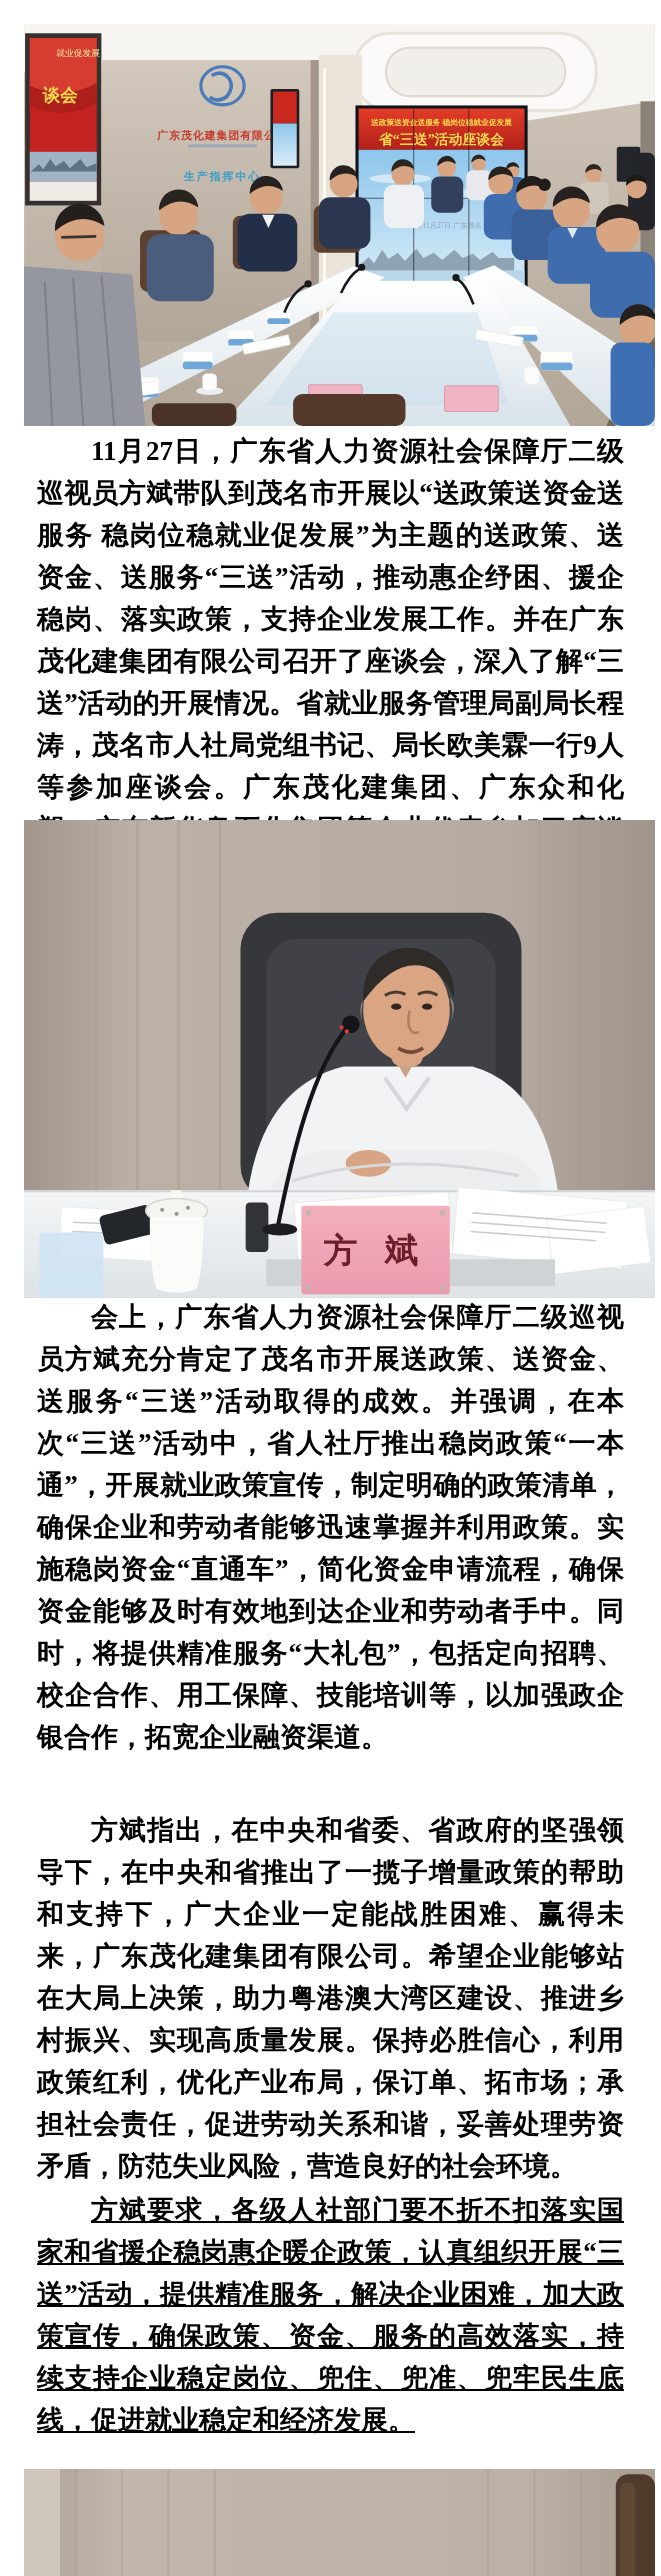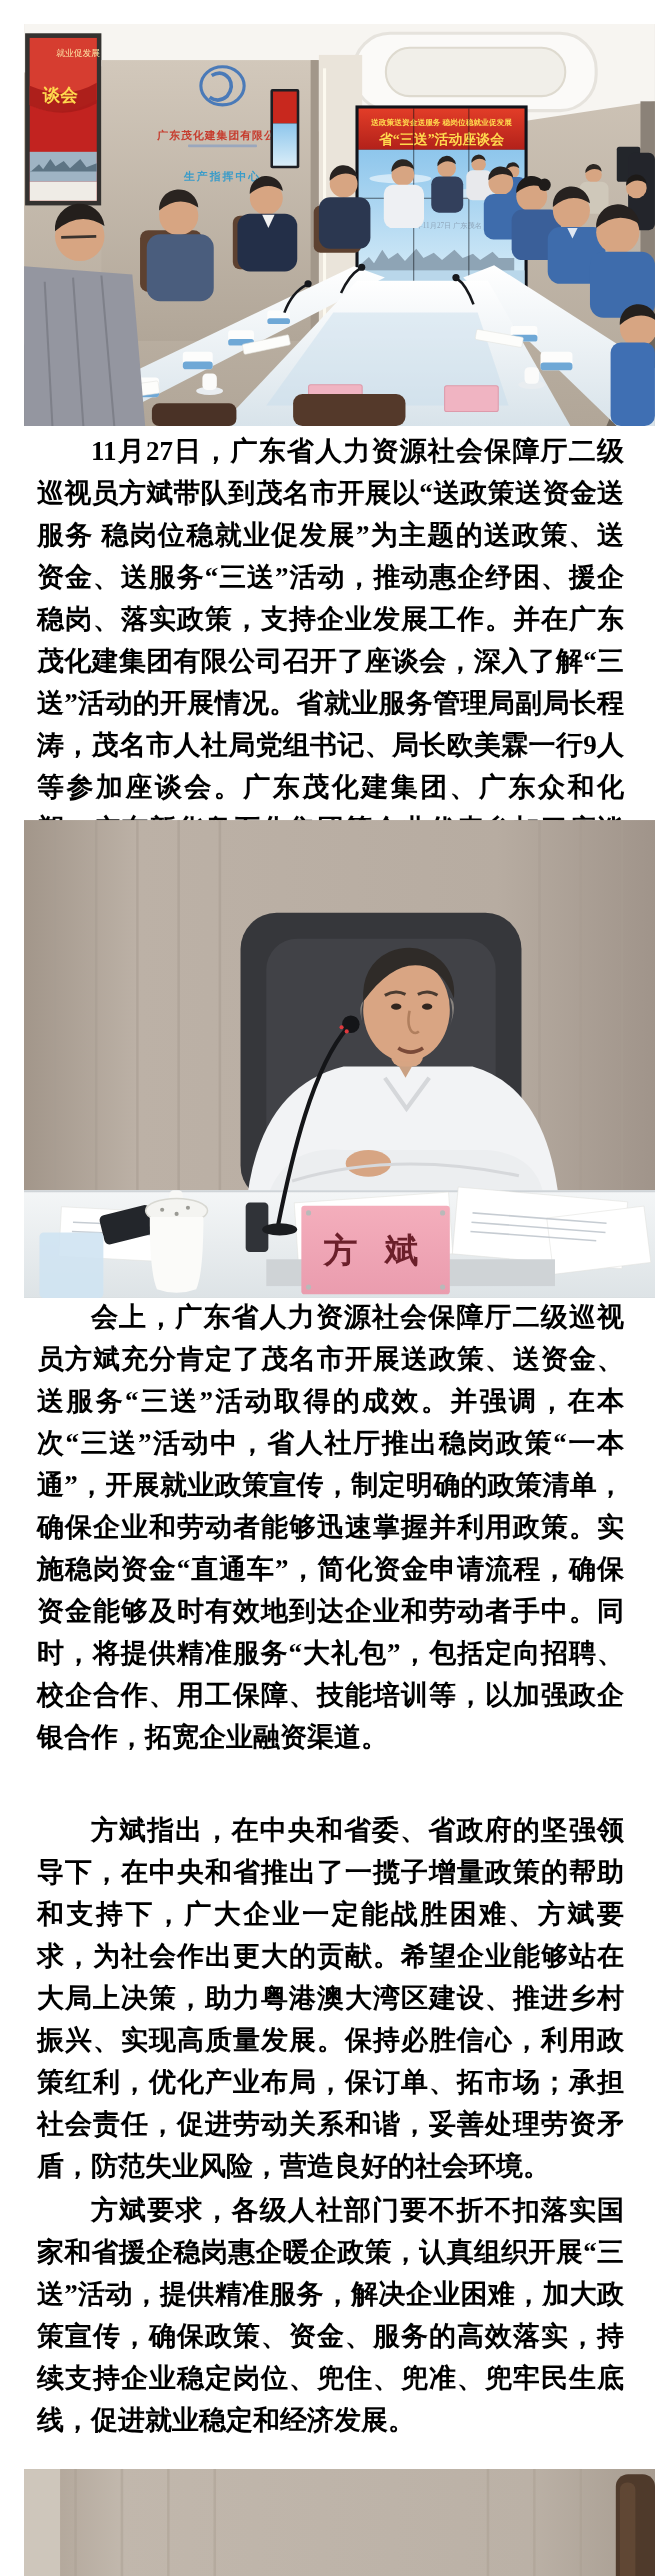--- a/index.html
+++ b/index.html
@@ -356,22 +356,22 @@
     <circle cx="552" cy="906" r="5" fill="#b9b9b9"></circle>
         <circle cx="812" cy="906" r="5" fill="#b9b9b9"></circle>
     <text x="682" y="858" font-size="66" font-weight="bold" fill="#6b1f2a" text-anchor="middle" letter-spacing="18">方  斌</text>
   </g>
 
   <rect x="30" y="800" width="124" height="127" rx="8" fill="#cfe3f2" opacity="0.9"></rect>
 </svg>
 </figure>
 
 <p class="para" style="top:1296px;">会上，广东省人力资源社会保障厅二级巡视员方斌充分肯定了茂名市开展送政策、送资金、送服务“三送”活动取得的成效。并强调，在本次“三送”活动中，省人社厅推出稳岗政策“一本通”，开展就业政策宣传，制定明确的政策清单，确保企业和劳动者能够迅速掌握并利用政策。实施稳岗资金“直通车”，简化资金申请流程，确保资金能够及时有效地到达企业和劳动者手中。同时，将提供精准服务“大礼包”，包括定向招聘、校企合作、用工保障、技能培训等，以加强政企银合作，拓宽企业融资渠道。</p>
-<p class="para" style="top:1809px;">方斌指出，在中央和省委、省政府的坚强领导下，在中央和省推出了一揽子增量政策的帮助和支持下，广大企业一定能战胜困难、方斌要求，为社会作出更大的贡献。希望企业能够站在大局上决策，助力粤港澳大湾区建设、推进乡村振兴、实现高质量发展。保持必胜信心，利用政策红利，优化产业布局，保订单、拓市场；承担社会责任，促进劳动关系和谐，妥善处理劳资矛盾，防范失业风险，营造良好的社会环境。</p>
-<p class="para" style="top:2189px;">方斌要求，各级人社部门要不折不扣落实国家和省援企稳岗惠企暖企政策，认真组织开展“三送”活动，提供精准服务，解决企业困难，加大政策宣传，确保政策、资金、服务的高效落实，持续支持企业稳定岗位、兜住、兜准、兜牢民生底线，促进就业稳定和经济发展。</p>
+<p class="para" style="top:1809px;">方斌指出，在中央和省委、省政府的坚强领导下，在中央和省推出了一揽子增量政策的帮助和支持下，广大企业一定能战胜困难、赢得未来，广东茂化建集团有限公司。希望企业能够站在大局上决策，助力粤港澳大湾区建设、推进乡村振兴、实现高质量发展。保持必胜信心，利用政策红利，优化产业布局，保订单、拓市场；承担社会责任，促进劳动关系和谐，妥善处理劳资矛盾，防范失业风险，营造良好的社会环境。</p>
+<p class="para" style="top:2189px;text-decoration:underline;">方斌要求，各级人社部门要不折不扣落实国家和省援企稳岗惠企暖企政策，认真组织开展“三送”活动，提供精准服务，解决企业困难，加大政策宣传，确保政策、资金、服务的高效落实，持续支持企业稳定岗位、兜住、兜准、兜牢民生底线，促进就业稳定和经济发展。</p>
 
 <figure style="top:2461px;">
 <svg width="631" height="464" viewBox="0 0 1224 900">
   <defs>
     <linearGradient id="wall3" x1="0" y1="0" x2="1" y2="0">
       <stop offset="0" stop-color="#aca093"></stop>
           <stop offset="0.15" stop-color="#c1b7ac"></stop>
       <stop offset="0.8" stop-color="#bbb1a6"></stop>
           <stop offset="1" stop-color="#a79c90"></stop>
     </linearGradient>

